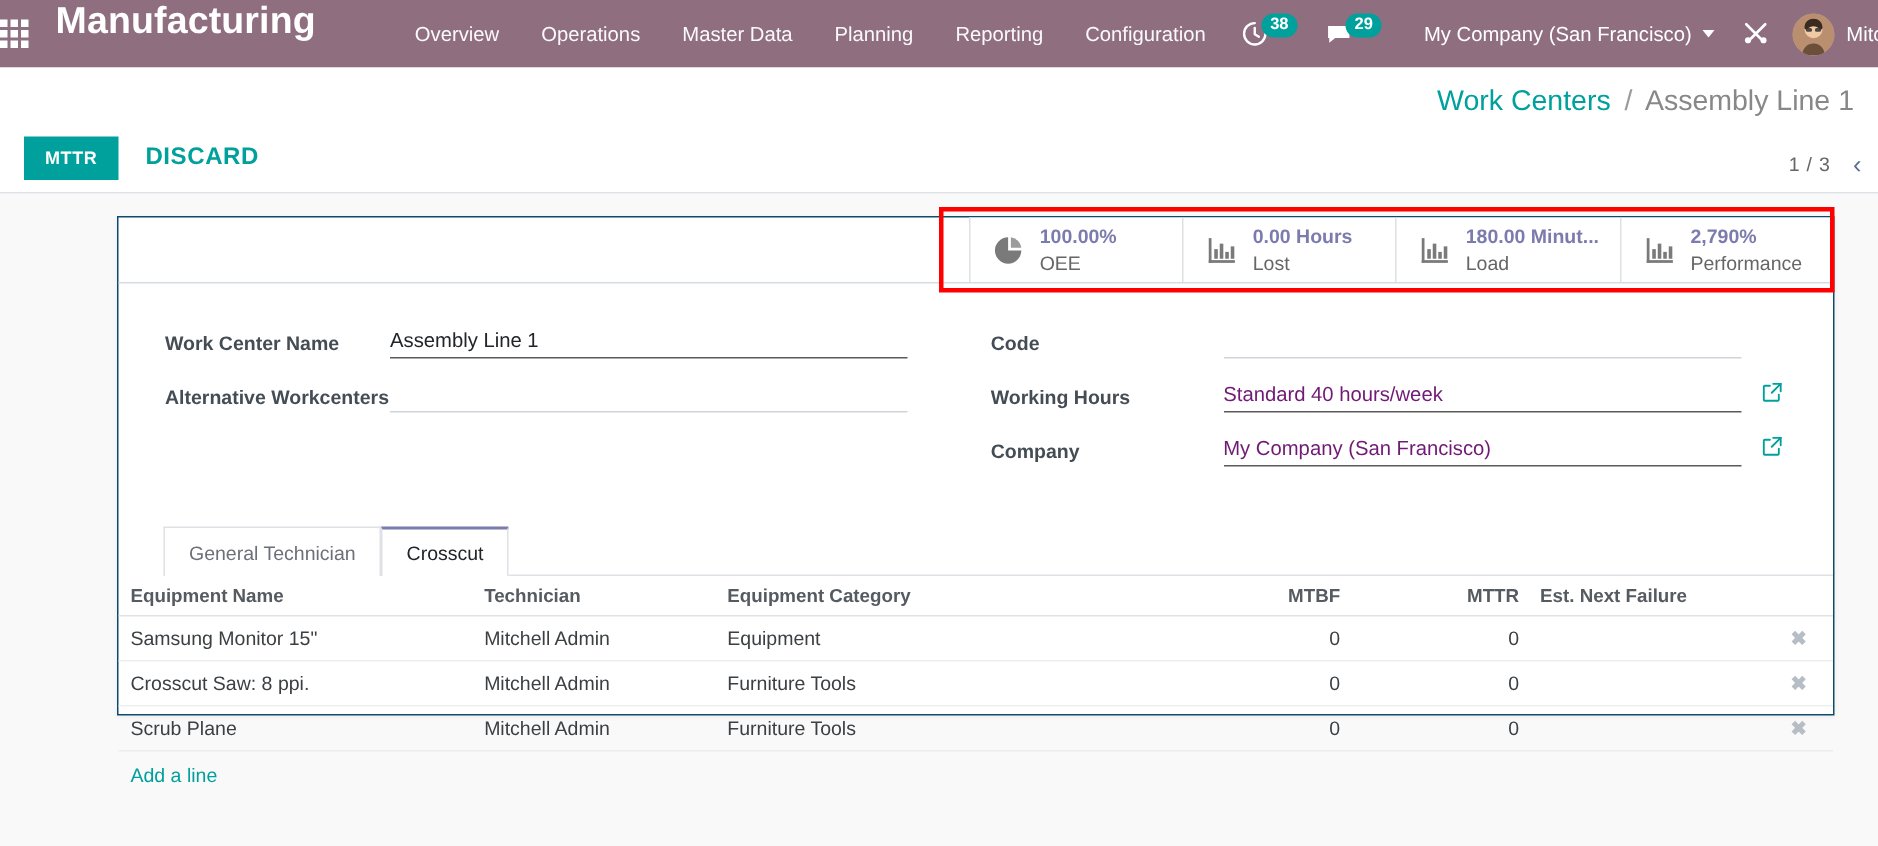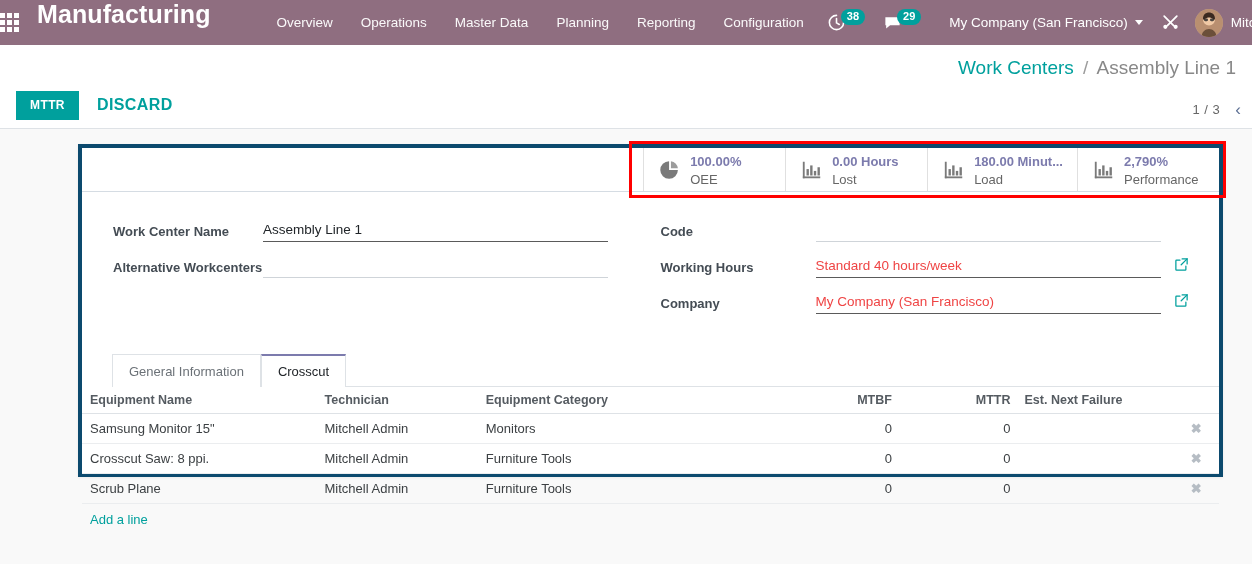--- a/index.html
+++ b/index.html
@@ -153,21 +153,21 @@
     cursor: pointer;
     padding: 0 3px;
   }
 
   
   .sheet-wrap { padding: 15px 0 0 78px; }
   .sheet {
     width: 1145px;
     height: 333px;
     background: #fff;
-    border: 4px solid #0c4a6e;
+    border: 1px solid #0c4a6e;
     box-shadow: 0 1px 3px rgba(0,0,0,.06);
     position: relative;
   }
 
   
   .stat-row {
     height: 44px;
     display: flex;
     justify-content: flex-end;
     border-bottom: 1px solid #d5dce3;
@@ -221,21 +221,21 @@
     padding: 2px 0 3px;
     min-height: 22px;
     width: 100%;
     cursor: text;
   }
   .f-input.empty-line { border-bottom: 1px solid #cfd4d9; }
   .f-input.strong-line { border-bottom: 1px solid #5a5a5a; }
   .f-select {
     border-bottom: 1px solid #cfd4d9;
     font-size: 13.5px;
-    color: #ef4444;
+    color: #701a75;
     padding: 2px 18px 3px 0;
     min-height: 22px;
     width: 100%;
     cursor: pointer;
     position: relative;
   }
   .f-select.filled { border-bottom: 1px solid #5a5a5a; }
   .ext-link {
     position: absolute;
     right: -28px;
@@ -528,21 +528,21 @@
               </svg>
             </span>
           </div>
         </div>
 
       </div>
     </div>
 
     <div class="notebook">
       <div class="tabs">
-        <div class="tab inactive">General Information</div>
+        <div class="tab inactive">General Technician</div>
         <div class="tab active">Crosscut</div>
       </div>
     </div>
 
     <div class="table-wrap">
       <table class="o-list">
         <thead>
           <tr>
             <th class="col-name">Equipment Name</th>
             <th class="col-tech">Technician</th>
@@ -550,21 +550,21 @@
             <th class="col-mtbf num">MTBF</th>
             <th class="col-mttr num">MTTR</th>
             <th class="col-enf">Est. Next Failure</th>
             <th class="col-x"></th>
           </tr>
         </thead>
         <tbody>
           <tr>
             <td class="col-name">Samsung Monitor 15"</td>
             <td class="col-tech">Mitchell Admin</td>
-            <td class="col-cat">Monitors</td>
+            <td class="col-cat">Equipment</td>
             <td class="col-mtbf num">0</td>
             <td class="col-mttr num">0</td>
             <td class="col-enf"></td>
             <td class="col-x"><span class="x-del">✖</span></td>
           </tr>
           <tr>
             <td class="col-name">Crosscut Saw: 8 ppi.</td>
             <td class="col-tech">Mitchell Admin</td>
             <td class="col-cat">Furniture Tools</td>
             <td class="col-mtbf num">0</td>

